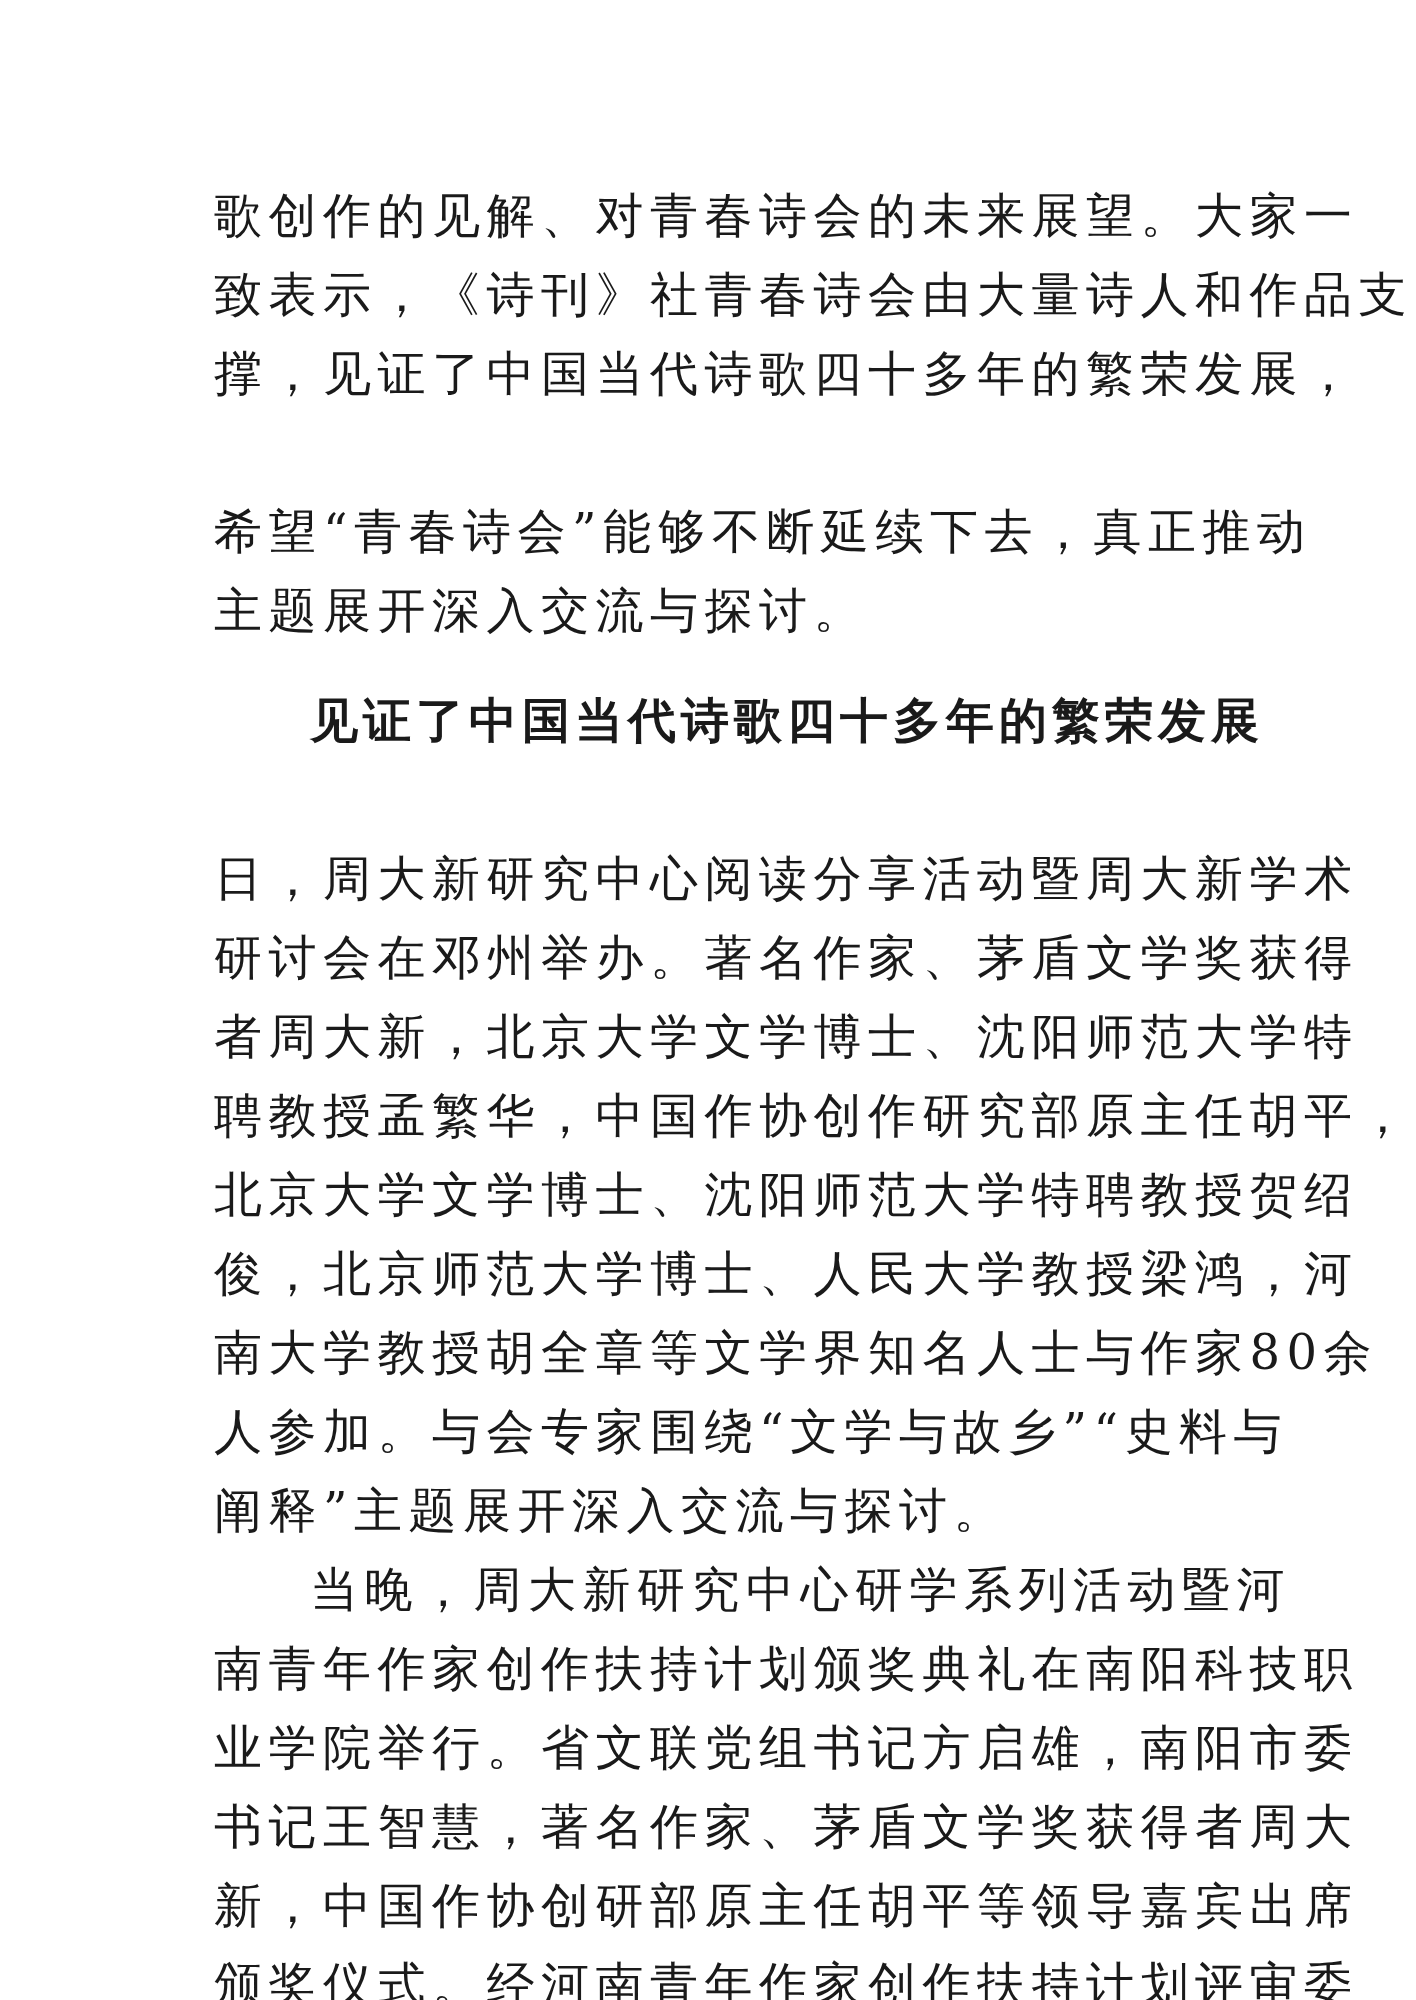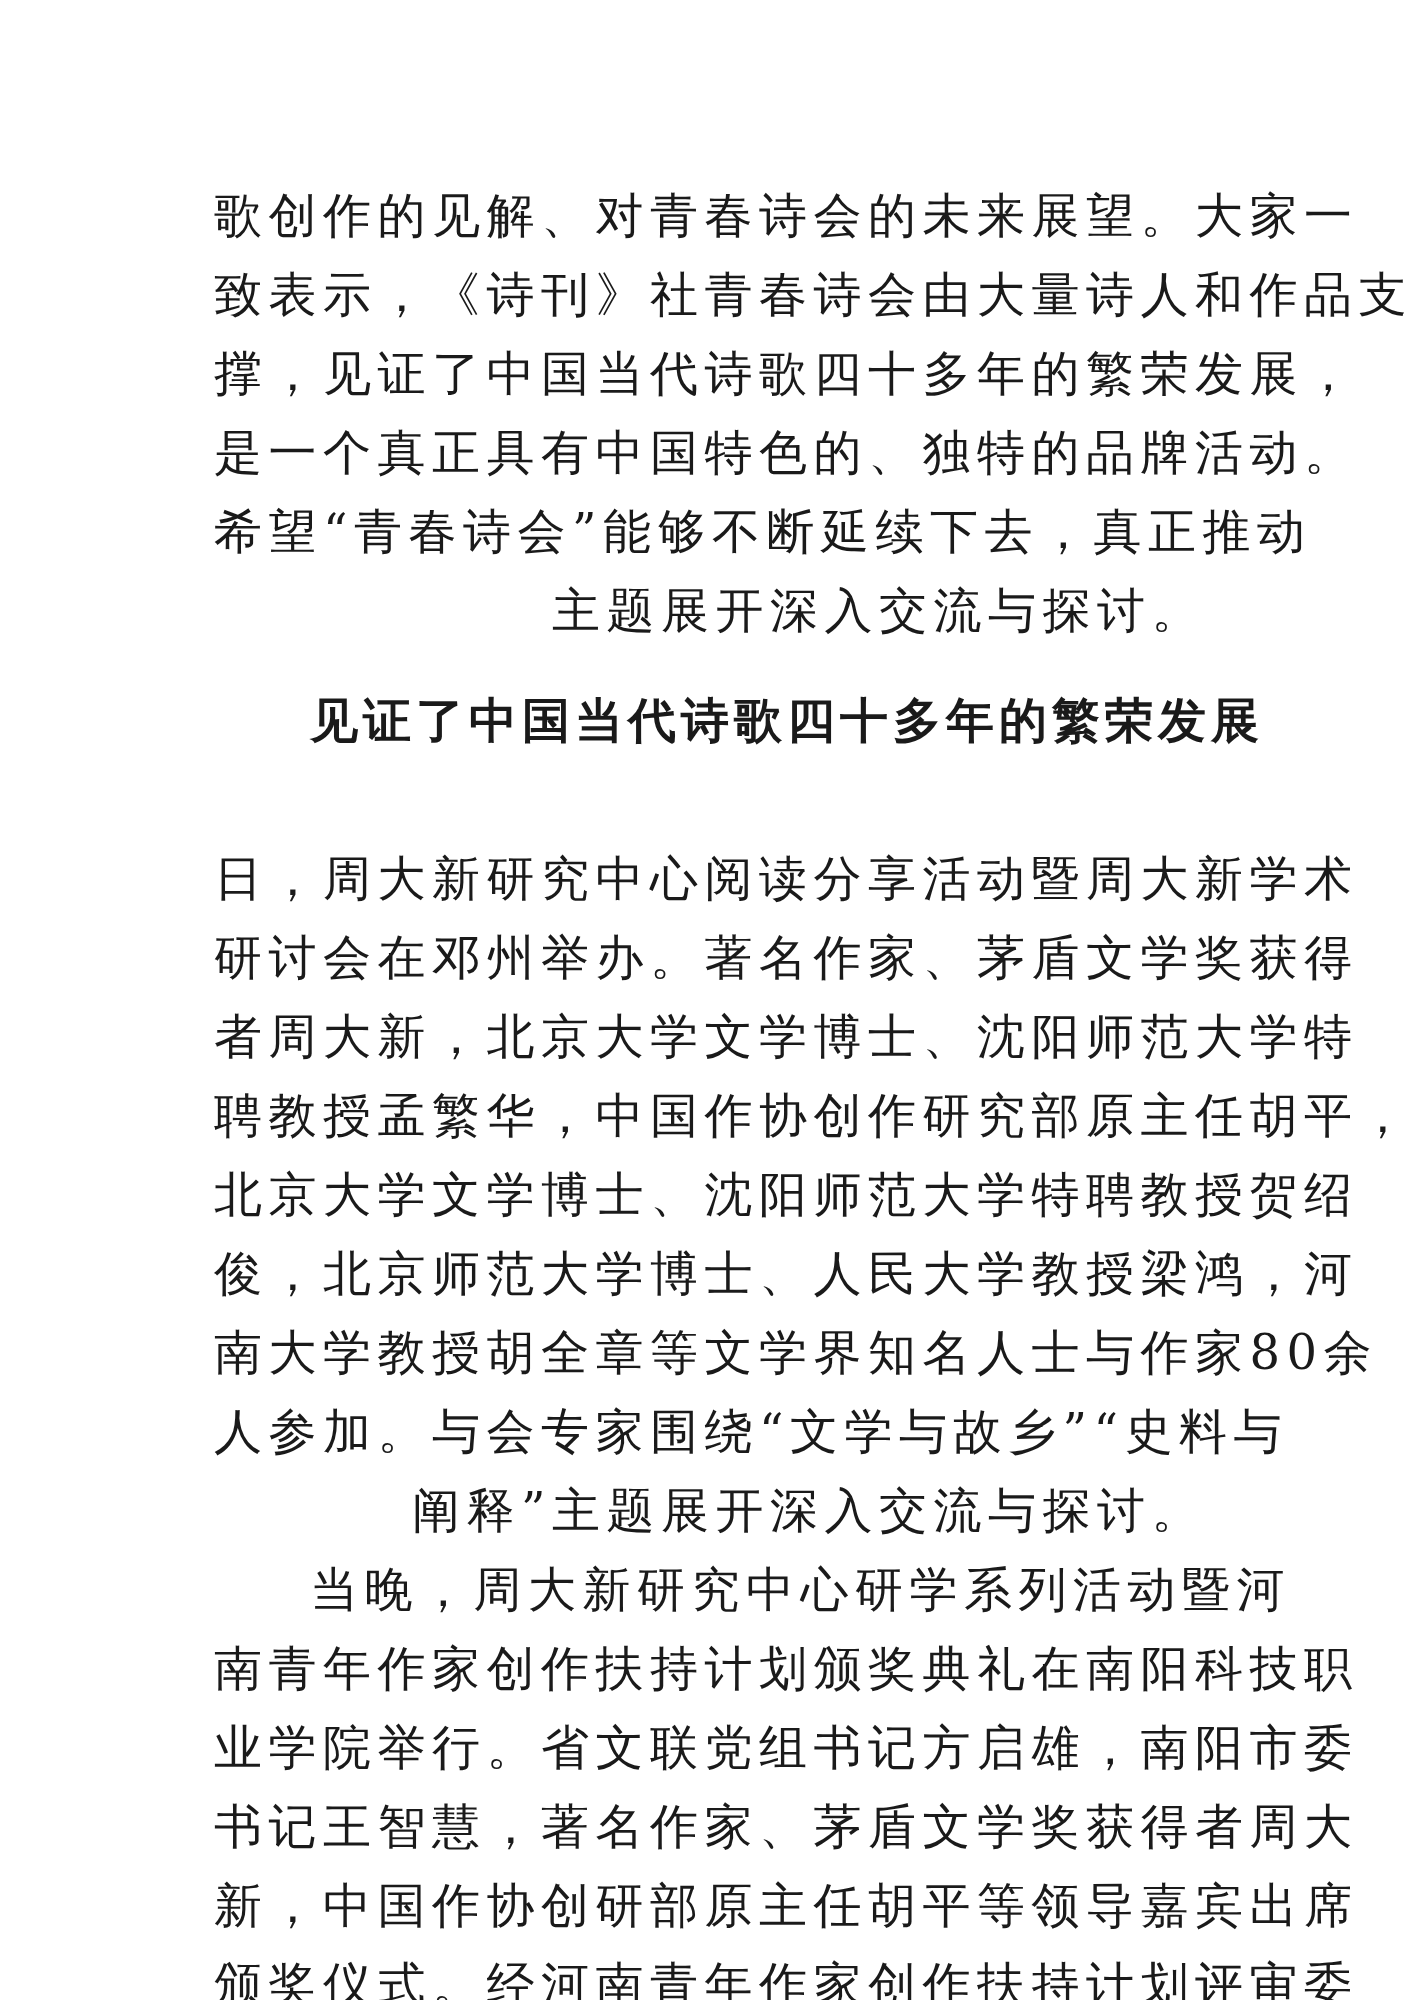--- a/index.html
+++ b/index.html
@@ -1,32 +1,31 @@
 <!DOCTYPE html>
 <html><head>
 <meta charset="utf-8">
 <style>
   html, body { margin: 0; padding: 0; background: #ffffff; }
   body { width: 1416px; height: 2000px; position: relative; overflow: hidden;
          font-family: "DejaVu Serif", "Liberation Serif", serif; color: #1a1a1a; }
   .page { position: absolute; left: 0; top: 0; width: 1416px; height: 2000px; }
   .line { position: absolute; left: 214px; width: 992px; font-size: 48px;
-          line-height: 64px; white-space: nowrap; letter-spacing: 6.5px; text-align: right; }
+          line-height: 64px; white-space: nowrap; letter-spacing: 6.5px; }
   .bold { font-family: "DejaVu Sans", "Liberation Sans", sans-serif; font-weight: bold; letter-spacing: 5px; }
   .indent { left: 310px; width: 896px; }
 </style>
 </head>
 <body>
 
 <div class="page">
 
   <div class="line" style="top:183px">歌创作的见解、对青春诗会的未来展望。大家一</div>
   <div class="line" style="top:262px">致表示，《诗刊》社青春诗会由大量诗人和作品支</div>
   <div class="line" style="top:341px">撑，见证了中国当代诗歌四十多年的繁荣发展，</div>
-  <div class="line" style="top:420px">是一个真正具有中国特色的、独特的品牌活动。</div>
   <div class="line" style="top:499px">希望“青春诗会”能够不断延续下去，真正推动</div>
   <div class="line" style="top:578px">主题展开深入交流与探讨。</div>
 
   <div class="line bold indent" style="top:688px">见证了中国当代诗歌四十多年的繁荣发展</div>
 
   <div class="line" style="top:846px">日，周大新研究中心阅读分享活动暨周大新学术</div>
   <div class="line" style="top:925px">研讨会在邓州举办。著名作家、茅盾文学奖获得</div>
   <div class="line" style="top:1004px">者周大新，北京大学文学博士、沈阳师范大学特</div>
   <div class="line" style="top:1083px">聘教授孟繁华，中国作协创作研究部原主任胡平，</div>
   <div class="line" style="top:1162px">北京大学文学博士、沈阳师范大学特聘教授贺绍</div>

